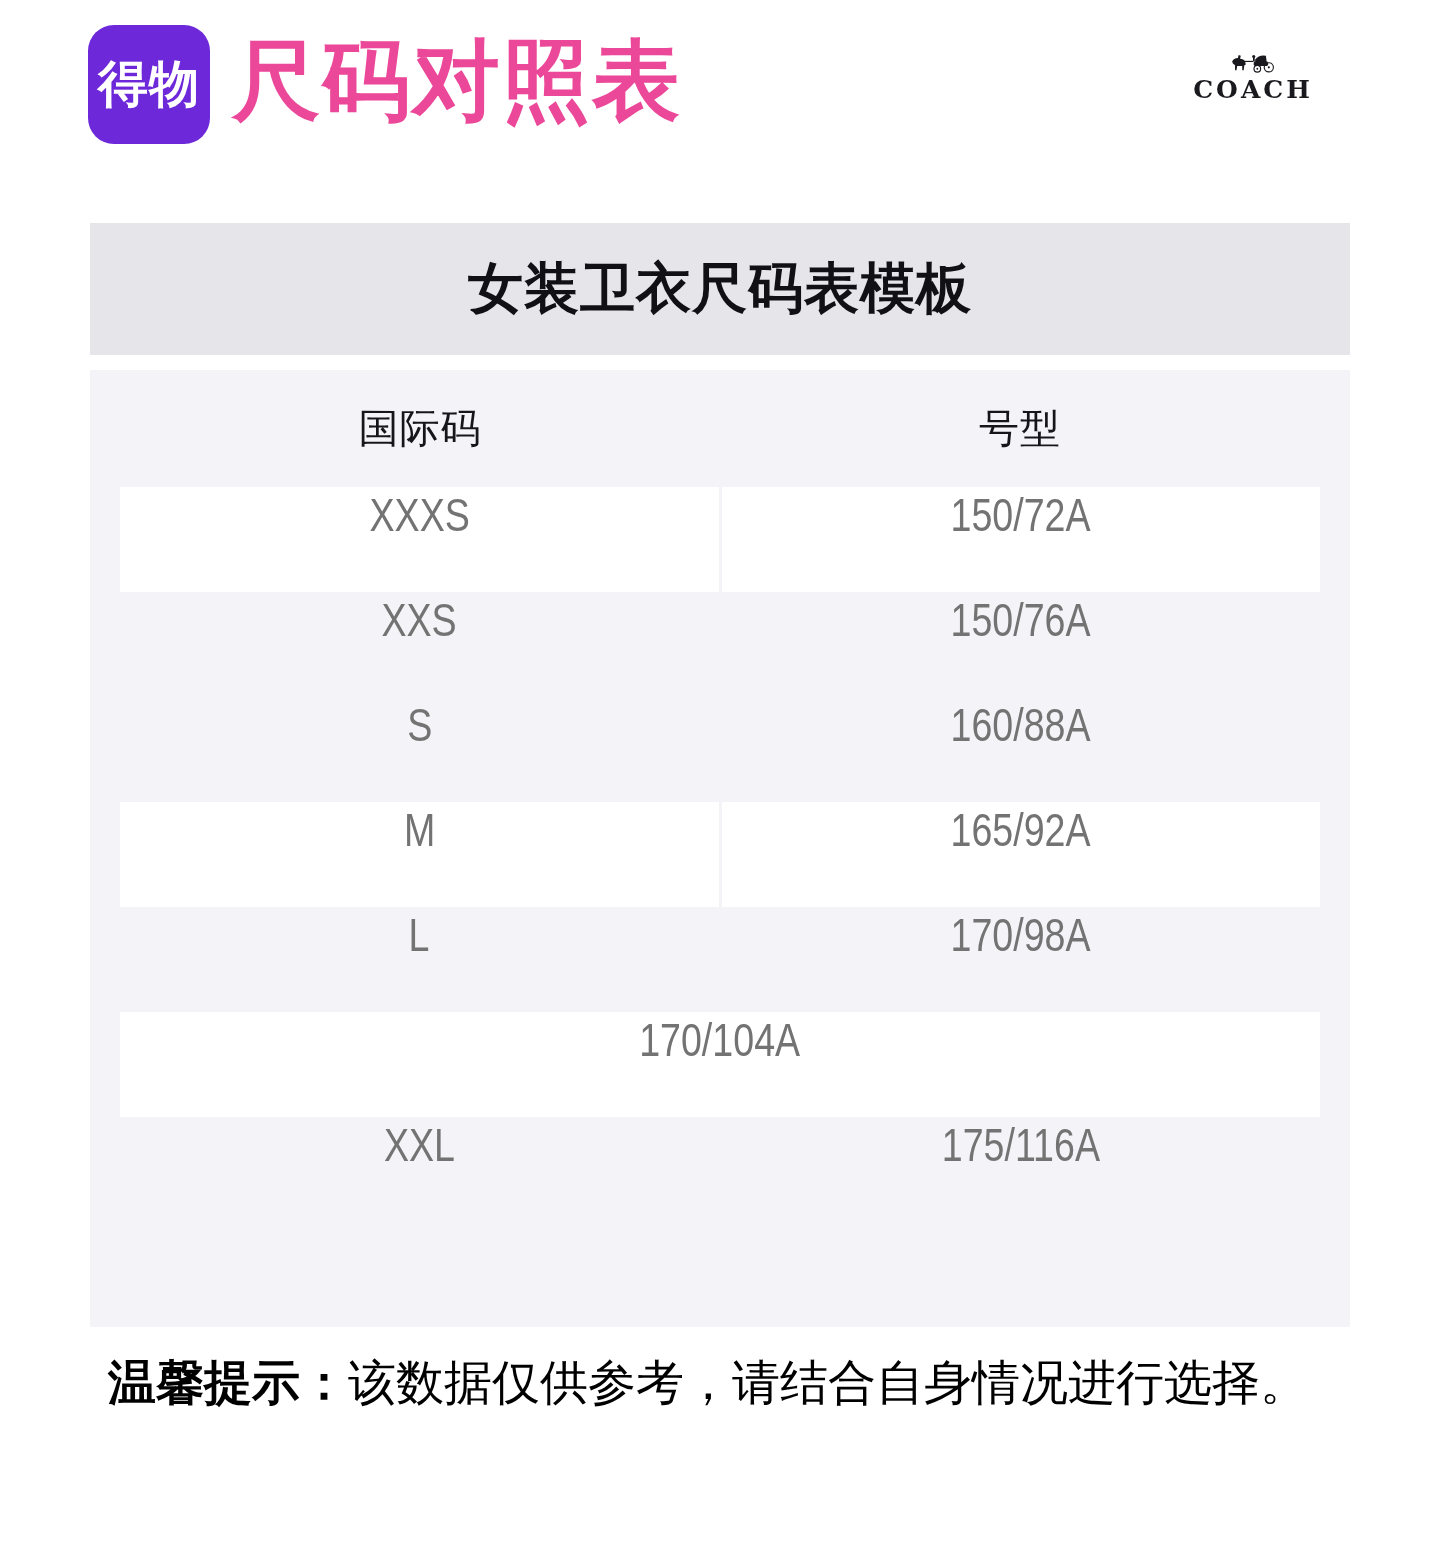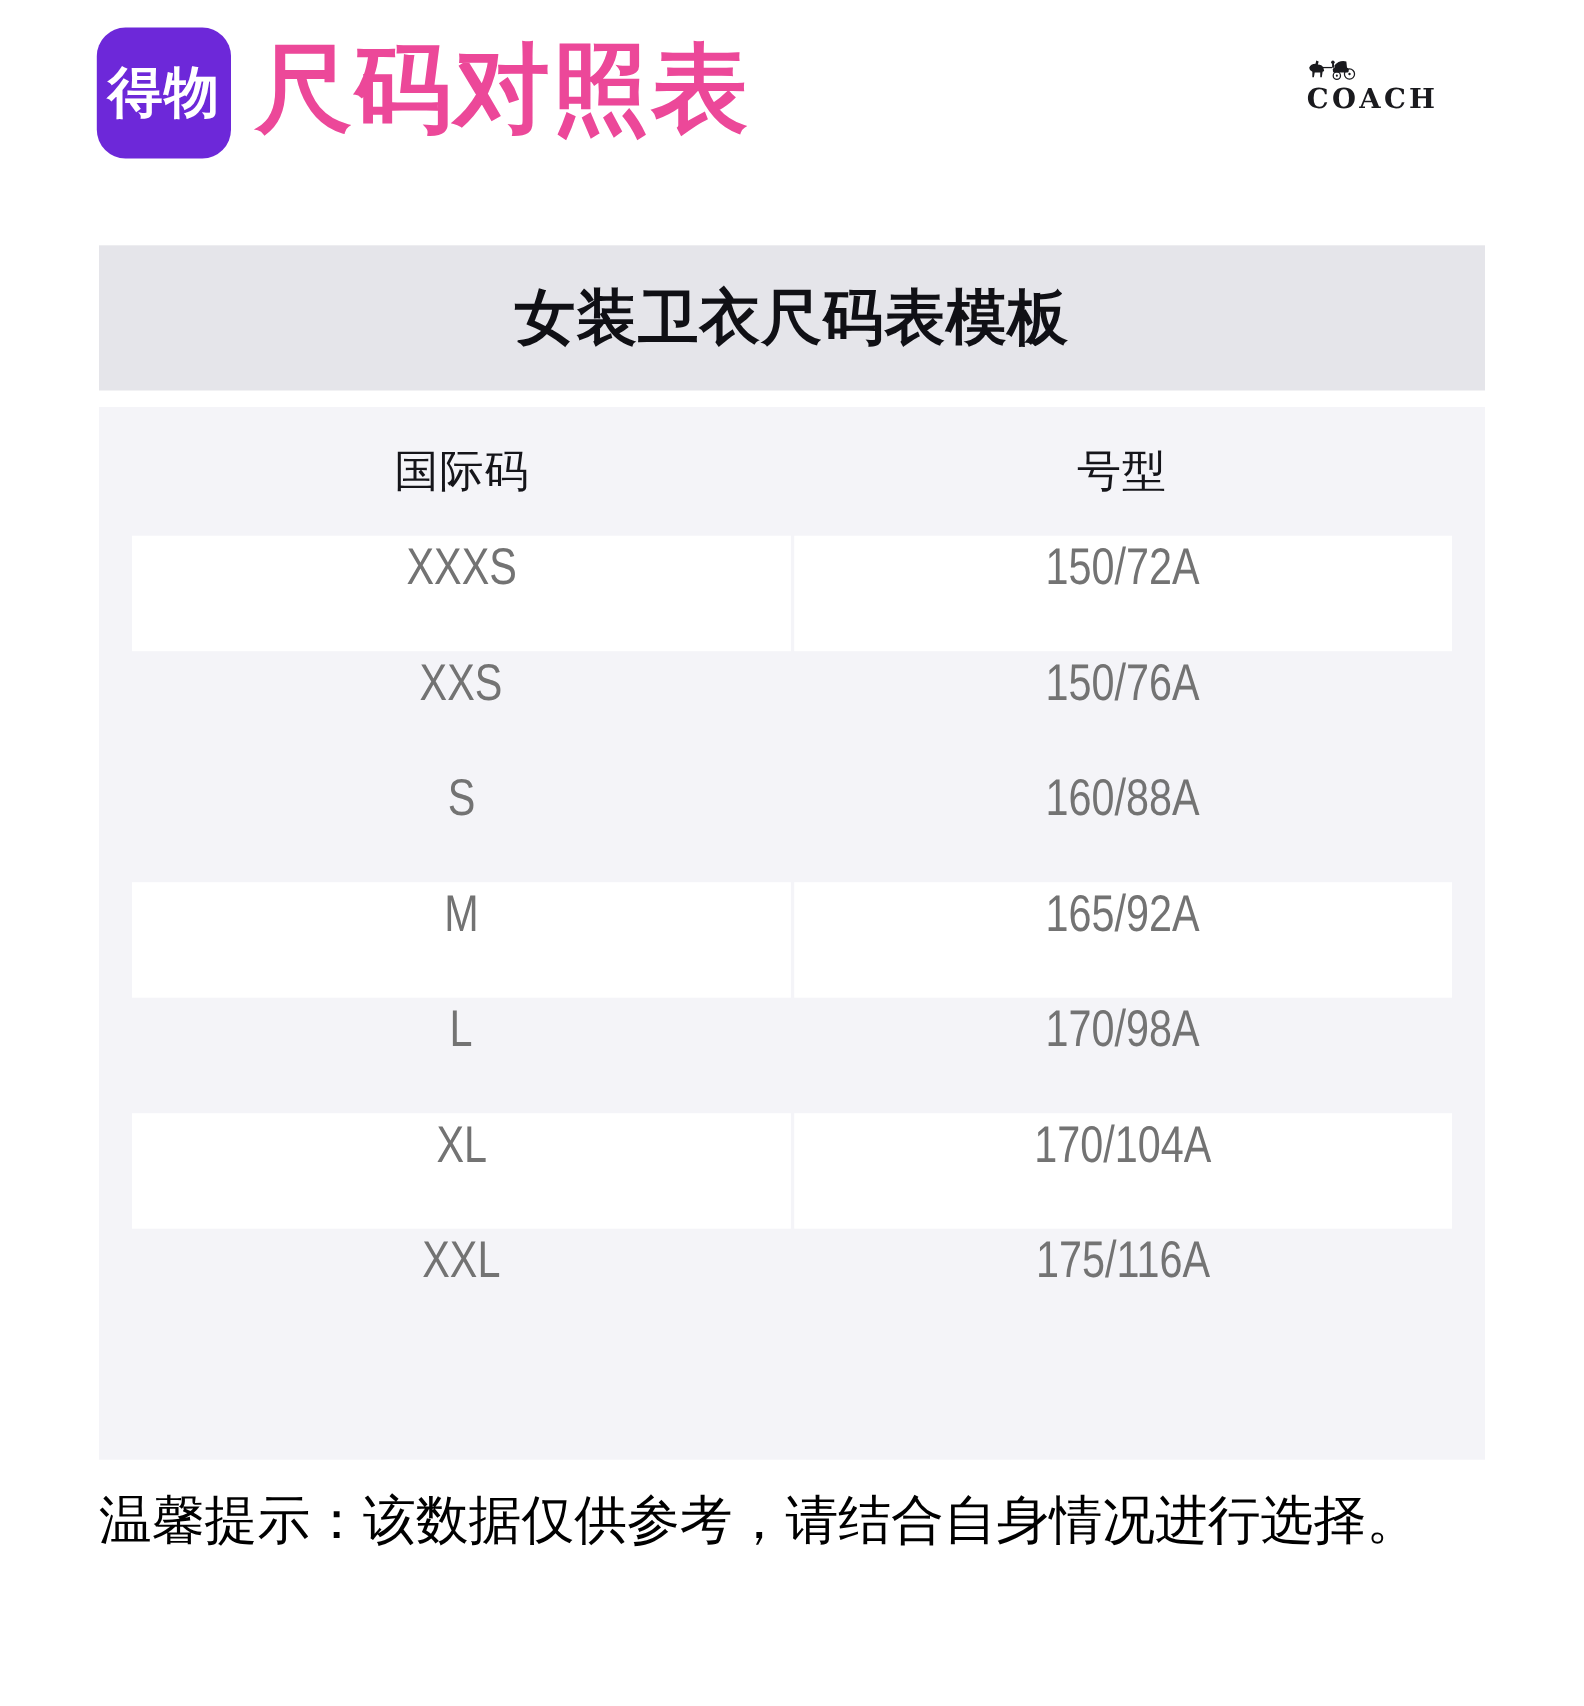--- a/index.html
+++ b/index.html
@@ -41,20 +41,21 @@
     padding-bottom: 6px;
     white-space: nowrap;
   }
 
   .coach {
     position: absolute;
     left: 1188px; top: 52px;
     width: 130px;
     display: flex;
     flex-direction: column;
+    align-items: center;
     gap: 1px;
   }
   .coach .carriage { width: 46px; height: 22px; }
   .coach .coach-name {
     font-family: "DejaVu Serif", "Liberation Serif", serif;
     font-size: 25px;
     font-weight: 700;
     letter-spacing: 3px;
     color: #1a1a1e;
     white-space: nowrap;
@@ -121,21 +122,21 @@
   
   .note {
     position: absolute;
     left: 90px; top: 1352px;
     width: 1280px;
     font-size: 48px;
     line-height: 62px;
     color: #000000;
     white-space: nowrap;
   }
-  .note .note-label { font-weight: 400; }
+  .note .note-label { font-weight: 700; margin-left: 18px; }
   .note .note-text  { font-weight: 400; }
 </style>
 </head>
 <body>
 
 <header class="topbar">
   <div class="logo-box">
     <span>得物</span>
   </div>
   <h1 class="page-title">尺码对照表</h1>
@@ -207,23 +208,20 @@
       <div class="trow row-gray">
     <div class="cell">
       <span class="cond">L</span>
     </div>
     <div class="cell">
       <span class="cond">170/98A</span>
     </div>
   </div>
       <div class="trow row-white">
     <div class="cell">
-      <span class="cond">XL</span>
-    </div>
-    <div class="cell">
       <span class="cond">170/104A</span>
     </div>
   </div>
       <div class="trow row-gray">
     <div class="cell">
       <span class="cond">XXL</span>
     </div>
     <div class="cell">
       <span class="cond">175/116A</span>
     </div>

